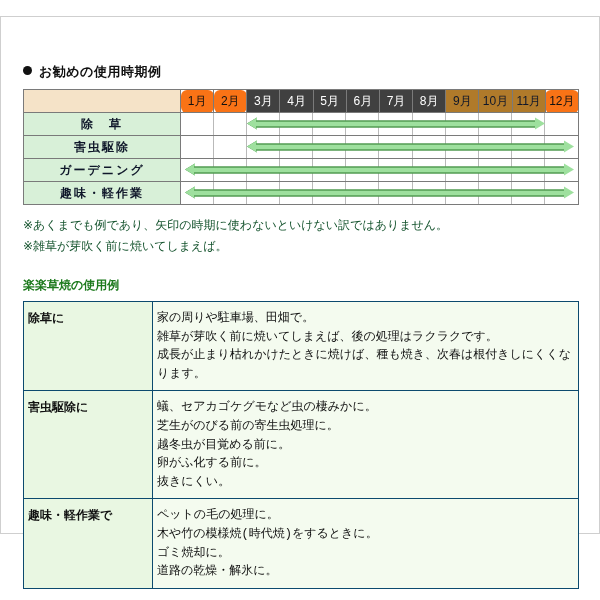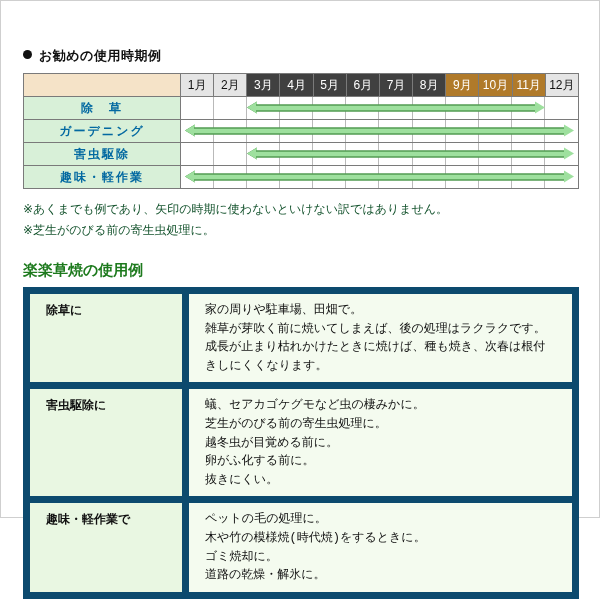--- a/index.html
+++ b/index.html
@@ -14,20 +14,21 @@
     color: #111111;
     overflow: hidden;
   }
   .page {
     position: relative;
     width: 600px;
     height: 518px;
     box-sizing: border-box;
     border: 1px solid #cfcfcf;
     padding: 0;
+    margin-top: 16px;
   }
   .section-title {
     font-size: 13px;
     font-weight: bold;
     color: #111;
     margin: 46px 0 8px 22px;
     letter-spacing: 0.5px;
   }
   .bullet {
     display: inline-block;
@@ -57,30 +58,30 @@
   }
   .corner-cell {
     background: #f5e3c8;
     width: 156px;
   }
   .month-head {
     font-weight: normal;
     font-size: 12px;
     height: 20px;
   }
-  .m-plain { background: #e5e5e5; }
+  .m-plain { background: #f97316; border-radius: 6px; }
   .m-green { background: #404040; color: #ffffff; }
-  .m-brown { background: #b07a2a; color: #ffffff; }
+  .m-brown { background: #b07a2a; color: #0f172a; }
 
   .row-label {
     background: #d8f0d8;
     font-weight: bold;
     font-size: 13px;
     letter-spacing: 2px;
-    color: #0369a1;
+    color: #0f172a;
     height: 26px;
   }
   .bar-cell {
     position: relative;
     background: #ffffff;
     height: 26px;
     padding: 0;
   }
   .grid-overlay {
     position: absolute;
@@ -134,35 +135,35 @@
   .notes {
     margin: 10px 0 0 22px;
     font-size: 12px;
     line-height: 1.75;
     color: #14532d;
   }
 
   
   .usage-title {
     margin: 20px 0 7px 22px;
-    font-size: 15px;
+    font-size: 12px;
     font-weight: bold;
     color: #1d7a1d;
   }
   table.usage {
     border-collapse: collapse;
     width: 556px;
     margin-left: 22px;
     table-layout: fixed;
   }
   table.usage td {
-    border: 7px solid #0c4a6e;
+    border: 1px solid #0c4a6e;
     vertical-align: top;
     font-size: 12px;
-    padding: 7px 16px;
+    padding: 7px 4px;
     line-height: 1.55;
   }
   td.usage-label {
     width: 120px;
     background: #e9f7e2;
     font-weight: bold;
     color: #111;
     text-align: left;
     padding-left: 10px;
   }
@@ -219,62 +220,62 @@
           </div>
           <div class="arrow" style="left:16.6%; right:8.3%;">
             <div class="head left"></div>
             <div class="shaft"></div>
             <div class="head right"></div>
           </div>
         </td>
       </tr>
 
       <tr>
+        <td class="row-label">害虫駆除</td>
+        <td class="bar-cell" colspan="12">
+          <div class="grid-overlay">
+            <span></span>
+                <span></span>
+                <span></span>
+                <span></span>
+                <span></span>
+                <span></span>
+                <span></span>
+                <span></span>
+                <span></span>
+                <span></span>
+                <span></span>
+                <span></span>
+          </div>
+          <div class="arrow" style="left:16.6%; right:1%;">
+            <div class="head left"></div>
+            <div class="shaft"></div>
+            <div class="head right"></div>
+          </div>
+        </td>
+      </tr>
+
+      <tr>
         <td class="row-label">ガーデニング</td>
         <td class="bar-cell" colspan="12">
           <div class="grid-overlay">
             <span></span>
                 <span></span>
                 <span></span>
                 <span></span>
                 <span></span>
                 <span></span>
                 <span></span>
                 <span></span>
                 <span></span>
                 <span></span>
                 <span></span>
                 <span></span>
           </div>
           <div class="arrow" style="left:1%; right:1%;">
-            <div class="head left"></div>
-            <div class="shaft"></div>
-            <div class="head right"></div>
-          </div>
-        </td>
-      </tr>
-
-      <tr>
-        <td class="row-label">害虫駆除</td>
-        <td class="bar-cell" colspan="12">
-          <div class="grid-overlay">
-            <span></span>
-                <span></span>
-                <span></span>
-                <span></span>
-                <span></span>
-                <span></span>
-                <span></span>
-                <span></span>
-                <span></span>
-                <span></span>
-                <span></span>
-                <span></span>
-          </div>
-          <div class="arrow" style="left:16.6%; right:1%;">
             <div class="head left"></div>
             <div class="shaft"></div>
             <div class="head right"></div>
           </div>
         </td>
       </tr>
 
       <tr>
         <td class="row-label">趣味・軽作業</td>
         <td class="bar-cell" colspan="12">
@@ -298,21 +299,21 @@
             <div class="head right"></div>
           </div>
         </td>
       </tr>
     </tbody>
       </table>
   </div>
 
   <div class="notes">
     <div>※あくまでも例であり、矢印の時期に使わないといけない訳ではありません。</div>
-    <div>※芝生がのびる前の寄生虫処理に。</div>
+    <div>※雑草が芽吹く前に焼いてしまえば。</div>
   </div>
 
   <div class="usage-title">楽楽草焼の使用例</div>
 
   <table class="usage">
     <tbody>
         <tr>
       <td class="usage-label">除草に</td>
       <td class="usage-body">
             <div>家の周りや駐車場、田畑で。

